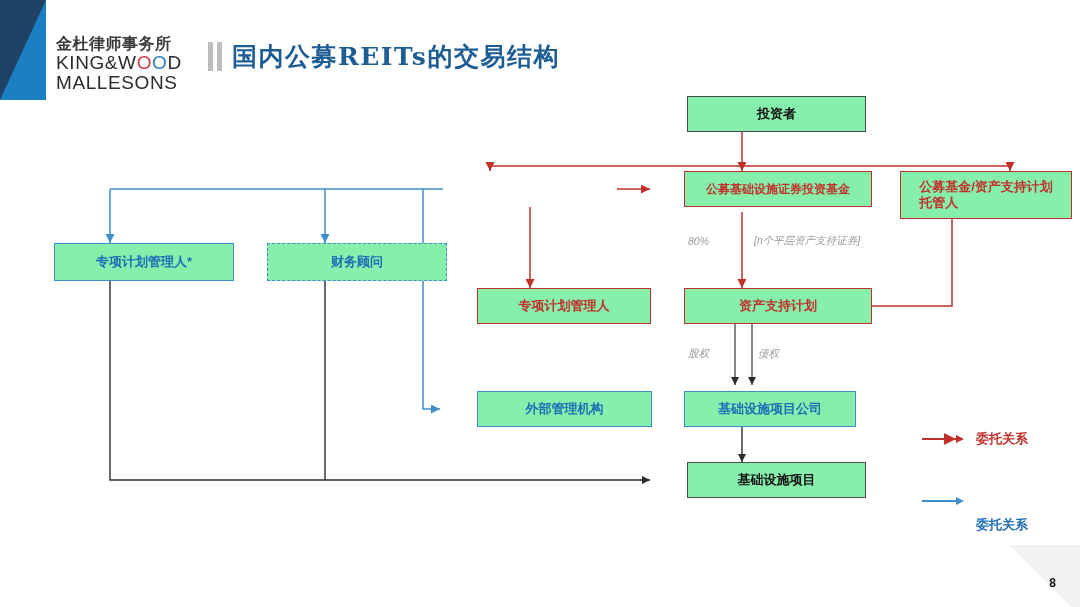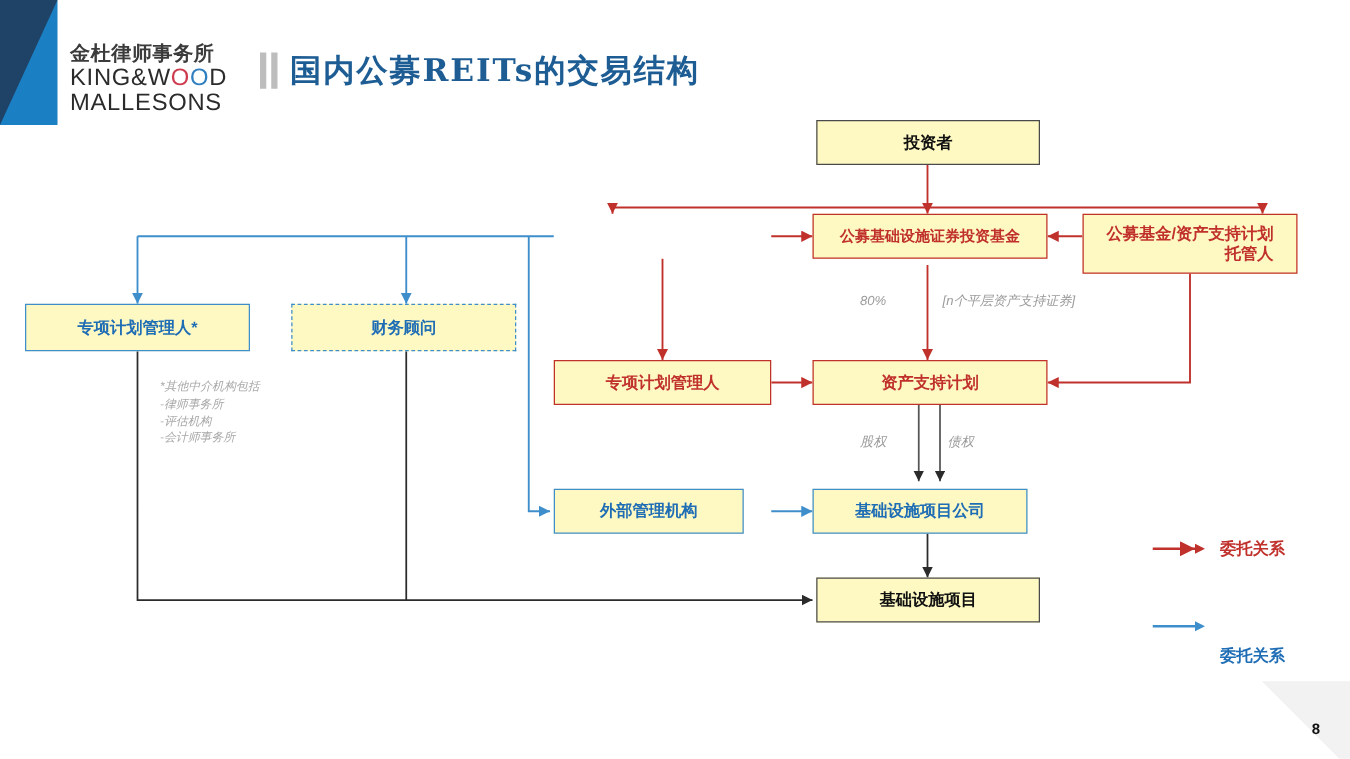--- a/index.html
+++ b/index.html
@@ -19,21 +19,21 @@
   #title-bars{position:absolute;left:208px;top:42px;display:flex;gap:4px;}
   #title-bars i{display:block;width:5px;height:29px;background:#bdbdbd;}
   #page-title{position:absolute;left:232px;top:40px;font-size:25px;font-weight:bold;
       color:#1d5d94;letter-spacing:1.5px;font-family:"DejaVu Serif","Liberation Serif",serif;}
 
   
   #canvas{position:absolute;left:0;top:0;width:1080px;height:607px;}
   svg#wires{position:absolute;left:0;top:0;width:1080px;height:607px;pointer-events:none;}
 
   .node{position:absolute;box-sizing:border-box;display:flex;align-items:center;
-        justify-content:center;text-align:right;font-weight:bold;line-height:1.25;background:#fef9c3;}
+        justify-content:center;text-align:left;font-weight:bold;line-height:1.25;background:#86efac;margin-left:34px;}
   .node.red{border:1.6px solid #c0312c;color:#c0312c;font-size:13px;}
   .node.blue{border:1.6px solid #3f8ecc;color:#1f6db5;font-size:13px;}
   .node.blue.dashed{border-style:dashed;}
   .node.black{border:1.6px solid #4a4a4a;color:#111;font-size:13px;}
 
   .wlabel{position:absolute;color:#9a9a9a;font-style:italic;font-size:10.5px;white-space:nowrap;}
   .note{position:absolute;color:#a8a8a8;font-style:italic;font-size:9.5px;line-height:1.45;white-space:pre-line;}
 
   .legend-row{position:absolute;display:flex;align-items:center;gap:10px;}
   .legend-row .lbl{font-size:13px;font-weight:bold;}
@@ -137,35 +137,31 @@
 托管人</div>
 
   <div class="node red" style="left:443px;top:288px;width:174px;height:36px;">专项计划管理人</div>
 
   <div class="node red" style="left:650px;top:288px;width:188px;height:36px;">资产支持计划</div>
 
   <div class="node blue" style="left:20px;top:243px;width:180px;height:38px;">专项计划管理人*</div>
 
   <div class="node blue dashed" style="left:233px;top:243px;width:180px;height:38px;">财务顾问</div>
 
-  <div class="node blue" style="left:443px;top:391px;width:152px;height:36px;">外部管理机构</div>
+  <div class="node blue" style="left:443px;top:391px;width:175px;height:36px;">外部管理机构</div>
 
   <div class="node blue" style="left:650px;top:391px;width:172px;height:36px;">基础设施项目公司</div>
 
   <div class="node black" style="left:653px;top:462px;width:179px;height:36px;">基础设施项目</div>
 
   <div class="wlabel" style="left:688px;top:235px;">80%</div>
   <div class="wlabel" style="left:754px;top:234px;">[n个平层资产支持证券]</div>
   <div class="wlabel" style="left:688px;top:347px;">股权</div>
   <div class="wlabel" style="left:758px;top:347px;">债权</div>
 
-  <div class="note" style="left:128px;top:303px;">*其他中介机构包括
--律师事务所
--评估机构
--会计师事务所</div>
 
   <div class="legend-row trust" style="left:922px;top:430px;">
     <svg width="44" height="12">
       <line x1="0" y1="6" x2="34" y2="6" stroke="#c0312c" stroke-width="2" marker-end="url(#ar-red)"></line>
       <path d="M34,2 L42,6 L34,10 z" fill="#c0312c"></path>
     </svg>
     <span class="lbl">委托关系</span>
   </div>
 
   <div class="legend-row entrust" style="left:922px;top:468px;">

